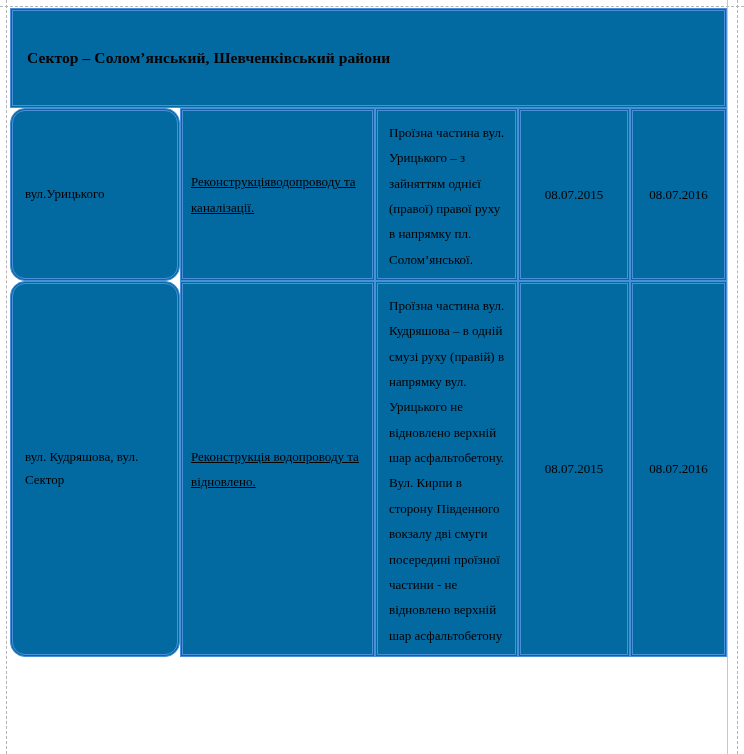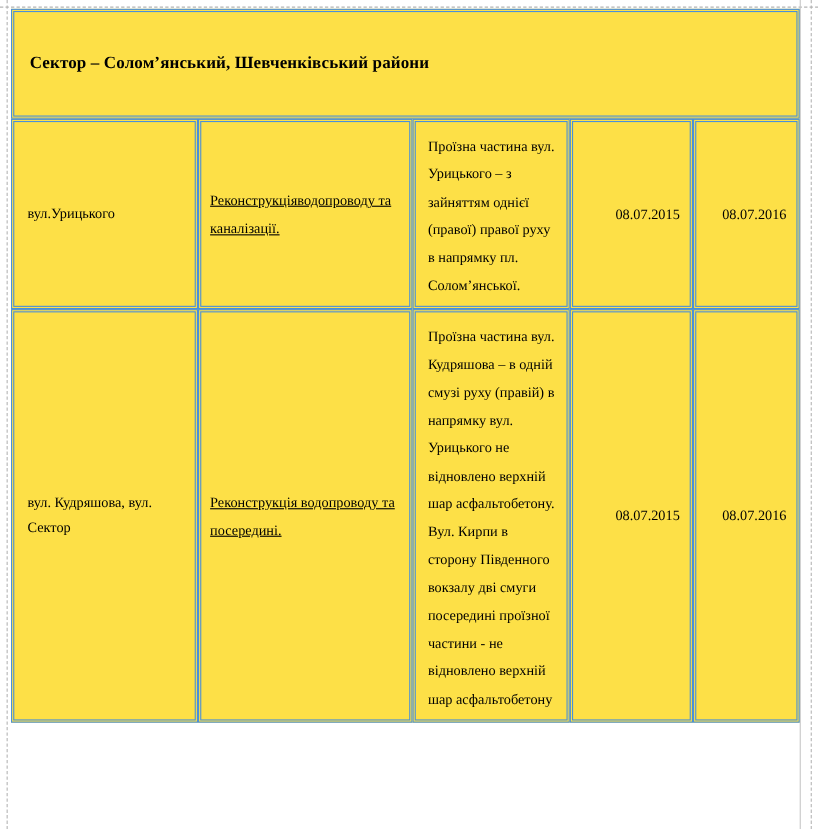--- a/index.html
+++ b/index.html
@@ -47,21 +47,21 @@
     top: 8px;
     width: 717px;
     border-collapse: separate;
     border-spacing: 0;
     table-layout: fixed;
   }
 
   
   .cell {
     border: 3px double #4a90d9;
-    background: #fde047;
+    background: #0369a1;
     vertical-align: middle;
     padding: 6px 9px;
     font-size: 13px;
     line-height: 1.95;
     color: #000000;
     box-sizing: border-box;
   }
 
   
   .header-cell {
@@ -81,34 +81,35 @@
   .col-street { width: 170px; }
   .col-work   { width: 195px; }
   .col-desc   { width: 143px; }
   .col-start  { width: 112px; }
   .col-end    { width: 97px;  }
 
   .cell-street {
     vertical-align: middle;
     padding-left: 12px;
     line-height: 1.75;
+    border-radius: 15px;
   }
   .cell-work {
     vertical-align: middle;
     padding-left: 8px;
     text-decoration: underline;
   }
   .cell-desc {
     vertical-align: top;
     padding-left: 11px;
     padding-top: 9px;
   }
   .cell-date {
     vertical-align: middle;
-    text-align: right;
+    text-align: center;
     white-space: nowrap;
   }
 
   .row-1 .cell { height: 160px; }
   .row-2 .cell { height: 360px; }
   .row-2 .cell-desc { vertical-align: top; }
 </style>
 </head>
 <body>
 
@@ -138,21 +139,21 @@
       <tr class="row-1">
         <td class="cell cell-street">вул.Урицького</td>
         <td class="cell cell-work">Реконструкціяводопроводу та каналізації.</td>
         <td class="cell cell-desc">Проїзна частина вул. Урицького – з зайняттям однієї (правої) правої руху в напрямку пл. Солом’янської.</td>
         <td class="cell cell-date">08.07.2015</td>
         <td class="cell cell-date">08.07.2016</td>
       </tr>
 
       <tr class="row-2">
         <td class="cell cell-street">вул. Кудряшова, вул. Сектор</td>
-        <td class="cell cell-work">Реконструкція водопроводу та посередині.</td>
+        <td class="cell cell-work">Реконструкція водопроводу та відновлено.</td>
         <td class="cell cell-desc">Проїзна частина вул. Кудряшова – в одній смузі руху (правій) в напрямку вул. Урицького не відновлено верхній шар асфальтобетону. Вул. Кирпи в сторону Південного вокзалу дві смуги посередині проїзної частини - не відновлено верхній шар асфальтобетону</td>
         <td class="cell cell-date">08.07.2015</td>
         <td class="cell cell-date">08.07.2016</td>
       </tr>
 
     </tbody>
   </table>
 
 </div>
 

